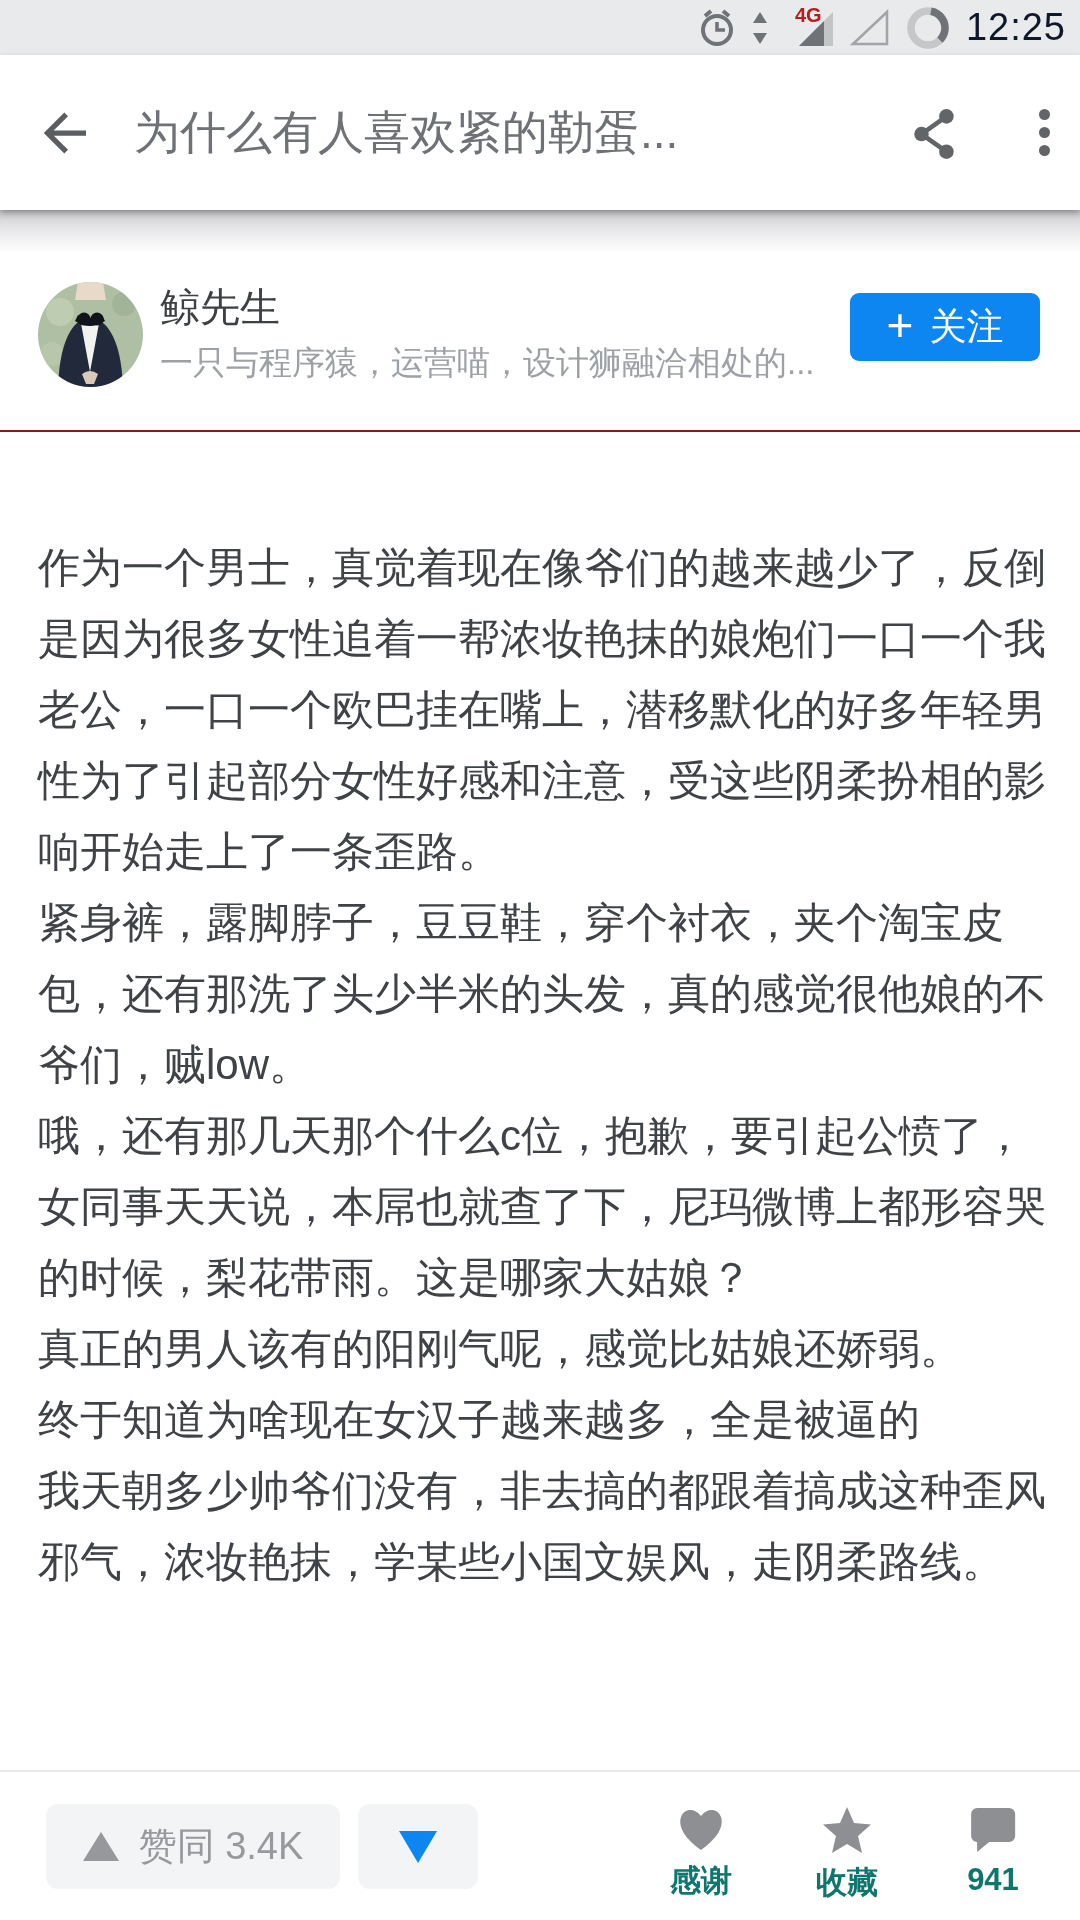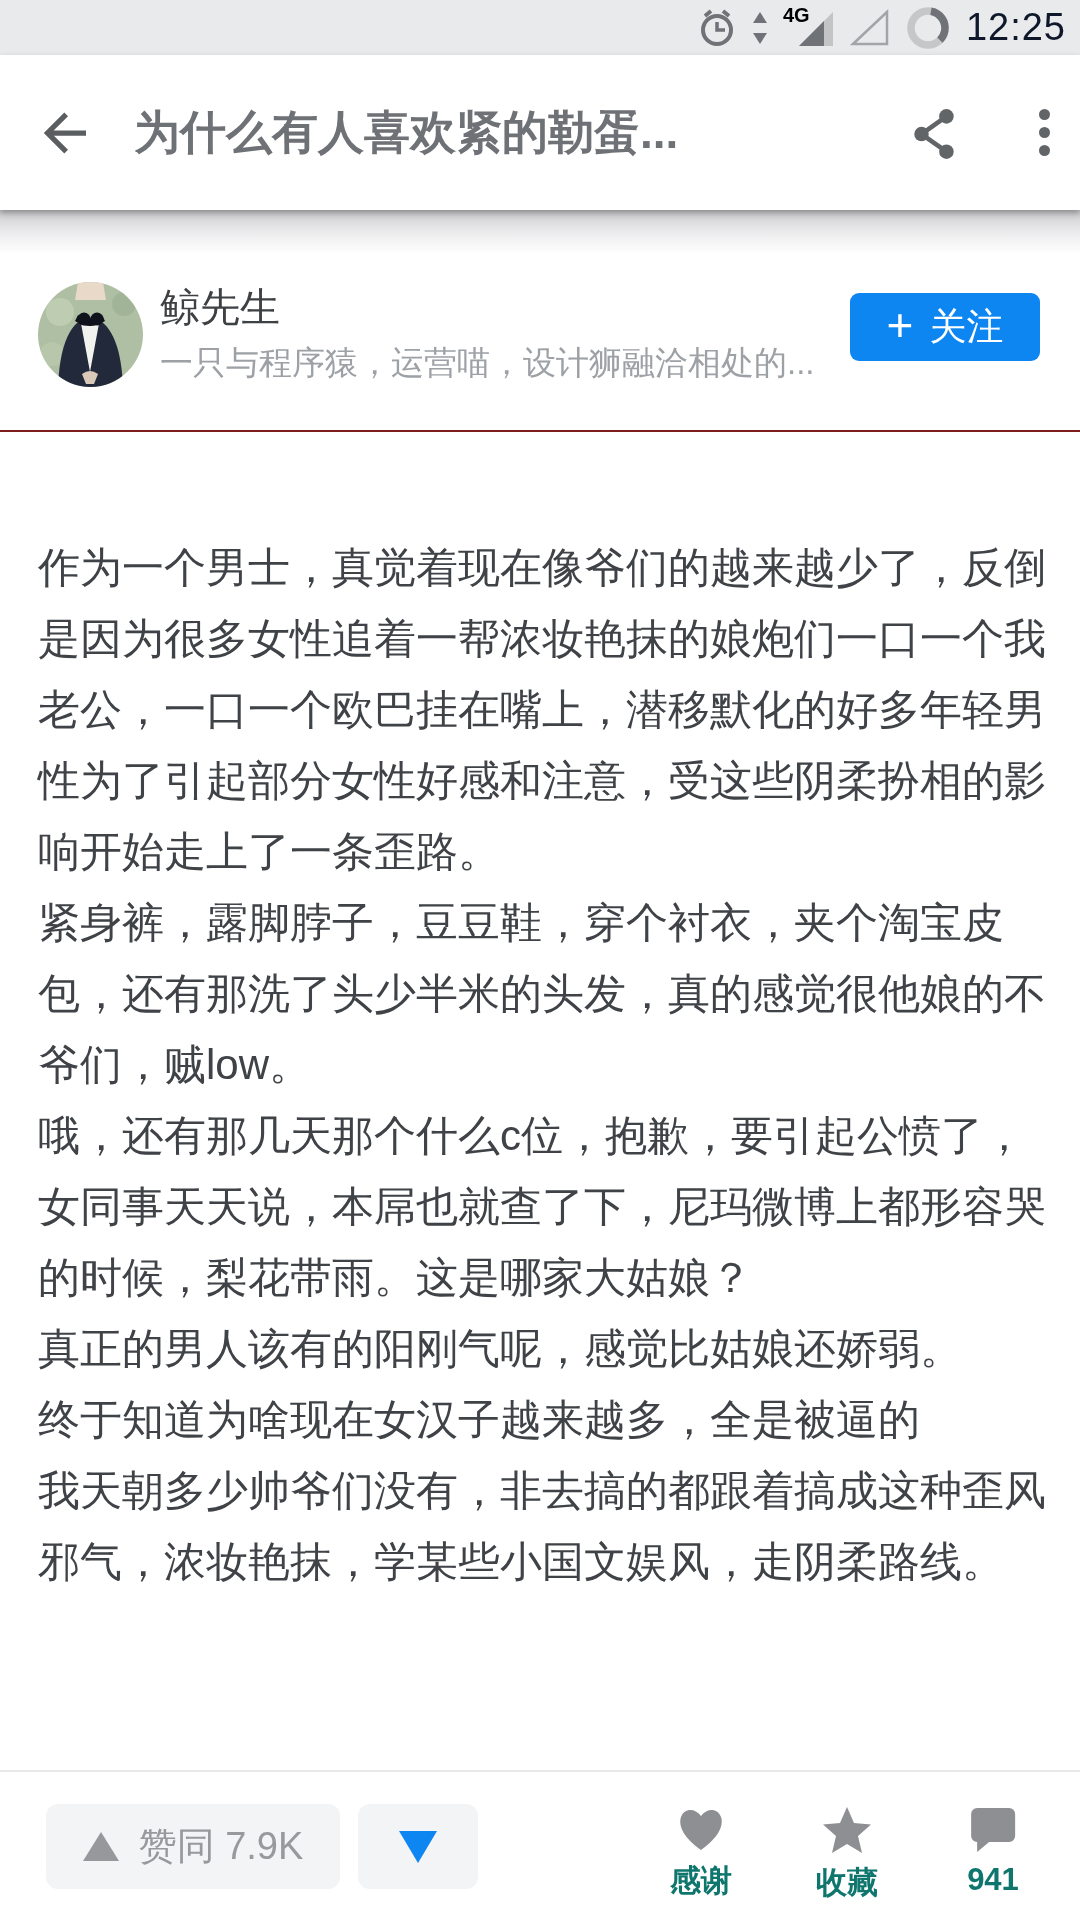--- a/index.html
+++ b/index.html
@@ -7,26 +7,26 @@
               font-family:"Liberation Sans", sans-serif; }
   .screen { position:relative; width:1080px; height:1920px; background:#fff; }
 
   
   .status-bar { position:absolute; top:0; left:0; width:1080px; height:55px;
     background:#e9eaec; display:flex; align-items:center; justify-content:flex-end;
     gap:15px; padding-right:14px; color:#6f7276; }
   .status-bar svg { display:block; }
   .sb-time { font-size:38px; color:#0f172a; letter-spacing:1px; }
   .sb-4g-wrap { position:relative; width:52px; height:44px; }
-  .sb-4g-label { position:absolute; left:0; top:-2px; font-size:20px; font-weight:bold; color:#000000; }
+  .sb-4g-label { position:absolute; left:12px; top:-2px; font-size:20px; font-weight:bold; color:#b91c1c; }
   .sb-4g-tri { position:absolute; right:0; bottom:2px; }
 
   
   .app-bar { position:absolute; top:55px; left:0; width:1080px; height:155px; background:#fff;
-    display:flex; align-items:center; box-shadow:0 3px 6px rgba(0,0,0,.30); z-index:5;font-weight:bold; }
+    display:flex; align-items:center; box-shadow:0 3px 6px rgba(0,0,0,.30); z-index:5; }
   .back-btn { margin-left:34px; width:62px; height:62px; display:flex; align-items:center; justify-content:center; }
   .app-title { margin-left:38px; font-size:46px; color:#6e7175; white-space:nowrap; overflow:hidden; flex:1; }
   .share-btn { width:54px; height:54px; margin-right:62px; display:flex; align-items:center; justify-content:center; }
   .more-btn { width:40px; height:62px; margin-right:16px; display:flex; flex-direction:column;
               align-items:center; justify-content:center; gap:7px; }
   .more-btn i { width:11px; height:11px; border-radius:50%; background:#626568; }
 
   
   .gap-strip { position:absolute; top:210px; left:0; width:1080px; height:42px;
     background:linear-gradient(180deg,#c9c9cb 0%,#e3e3e5 38%,#f6f6f7 78%,#fdfdfd 100%); }
@@ -161,21 +161,21 @@
       <div class="para">紧身裤，露脚脖子，豆豆鞋，穿个衬衣，夹个淘宝皮包，还有那洗了头少半米的头发，真的感觉很他娘的不爷们，贼low。</div>
       <div class="para">哦，还有那几天那个什么c位，抱歉，要引起公愤了，女同事天天说，本屌也就查了下，尼玛微博上都形容哭的时候，梨花带雨。这是哪家大姑娘？</div>
       <div class="para">真正的男人该有的阳刚气呢，感觉比姑娘还娇弱。</div>
       <div class="para">终于知道为啥现在女汉子越来越多，全是被逼的</div>
       <div class="para">我天朝多少帅爷们没有，非去搞的都跟着搞成这种歪风邪气，浓妆艳抹，学某些小国文娱风，走阴柔路线。</div>
     </div>
 
   <div class="bottom-bar">
     <button class="vote-btn upvote-btn">
       <span class="tri-up"></span>
-      <span class="upvote-label">赞同 7.9K</span>
+      <span class="upvote-label">赞同 3.4K</span>
     </button>
     <button class="vote-btn downvote-btn">
       <span class="tri-down"></span>
     </button>
 
     <button class="act-group act-thank">
       <svg width="50" height="46" viewBox="0 0 50 46">
         <path d="M25 44 C8 32 2 20 5 11 C8 3 18 1 25 10 C32 1 42 3 45 11 C48 20 42 32 25 44 Z" fill="#8d8f92"></path>
       </svg>
       <span class="act-label">感谢</span>

